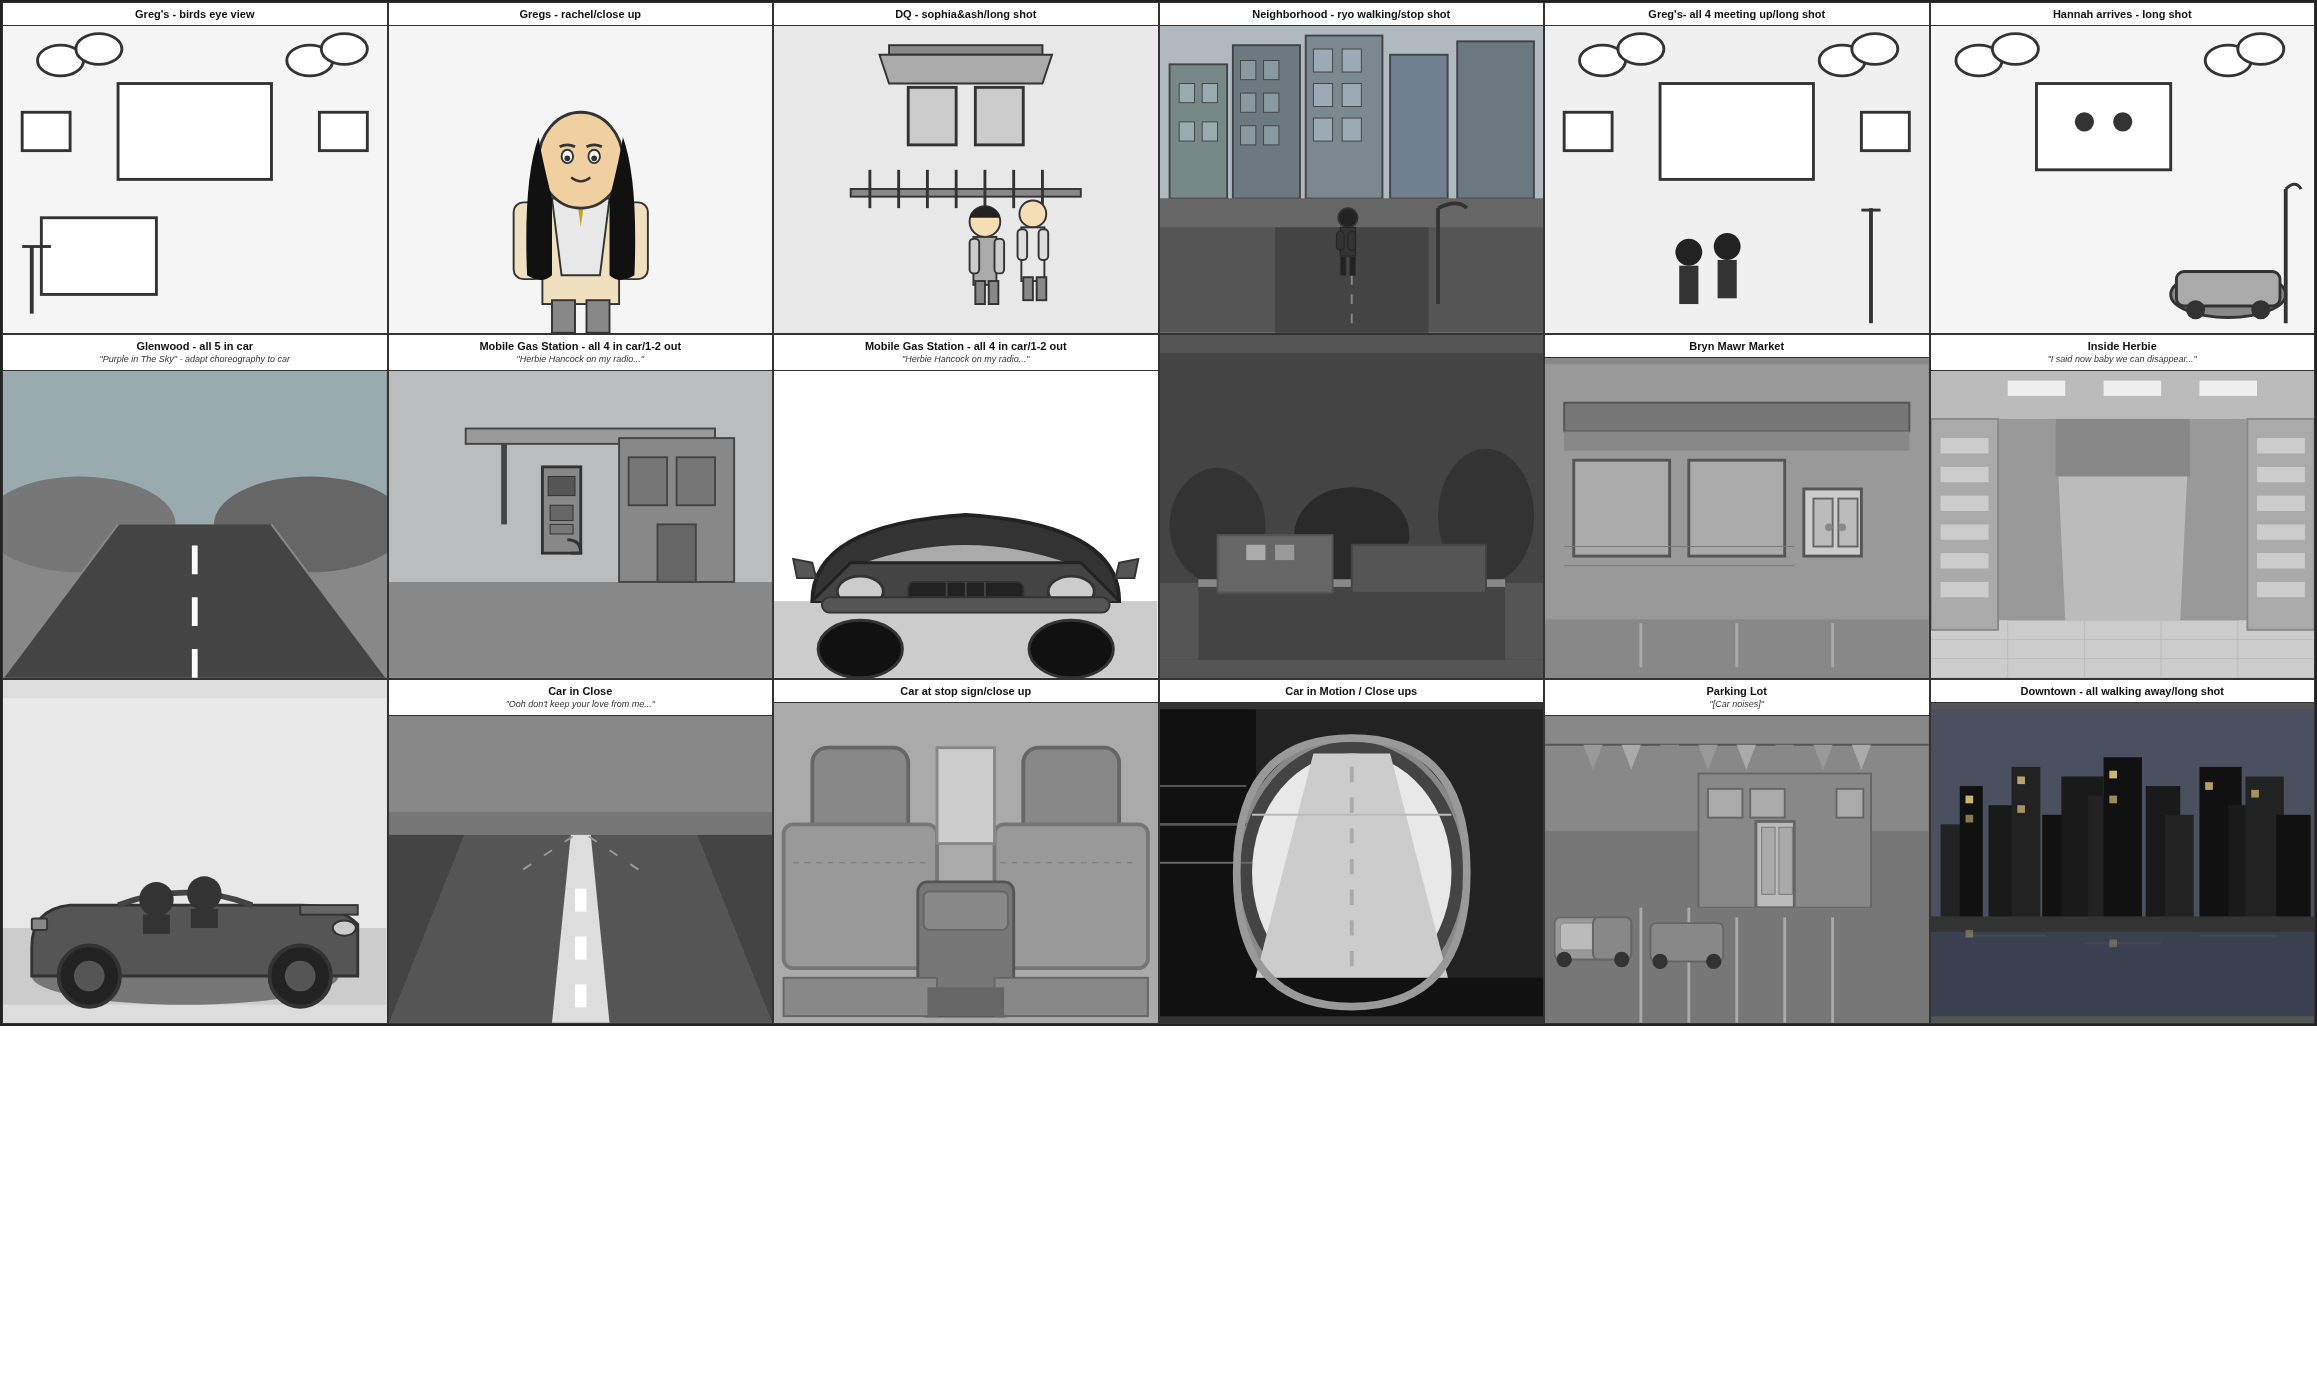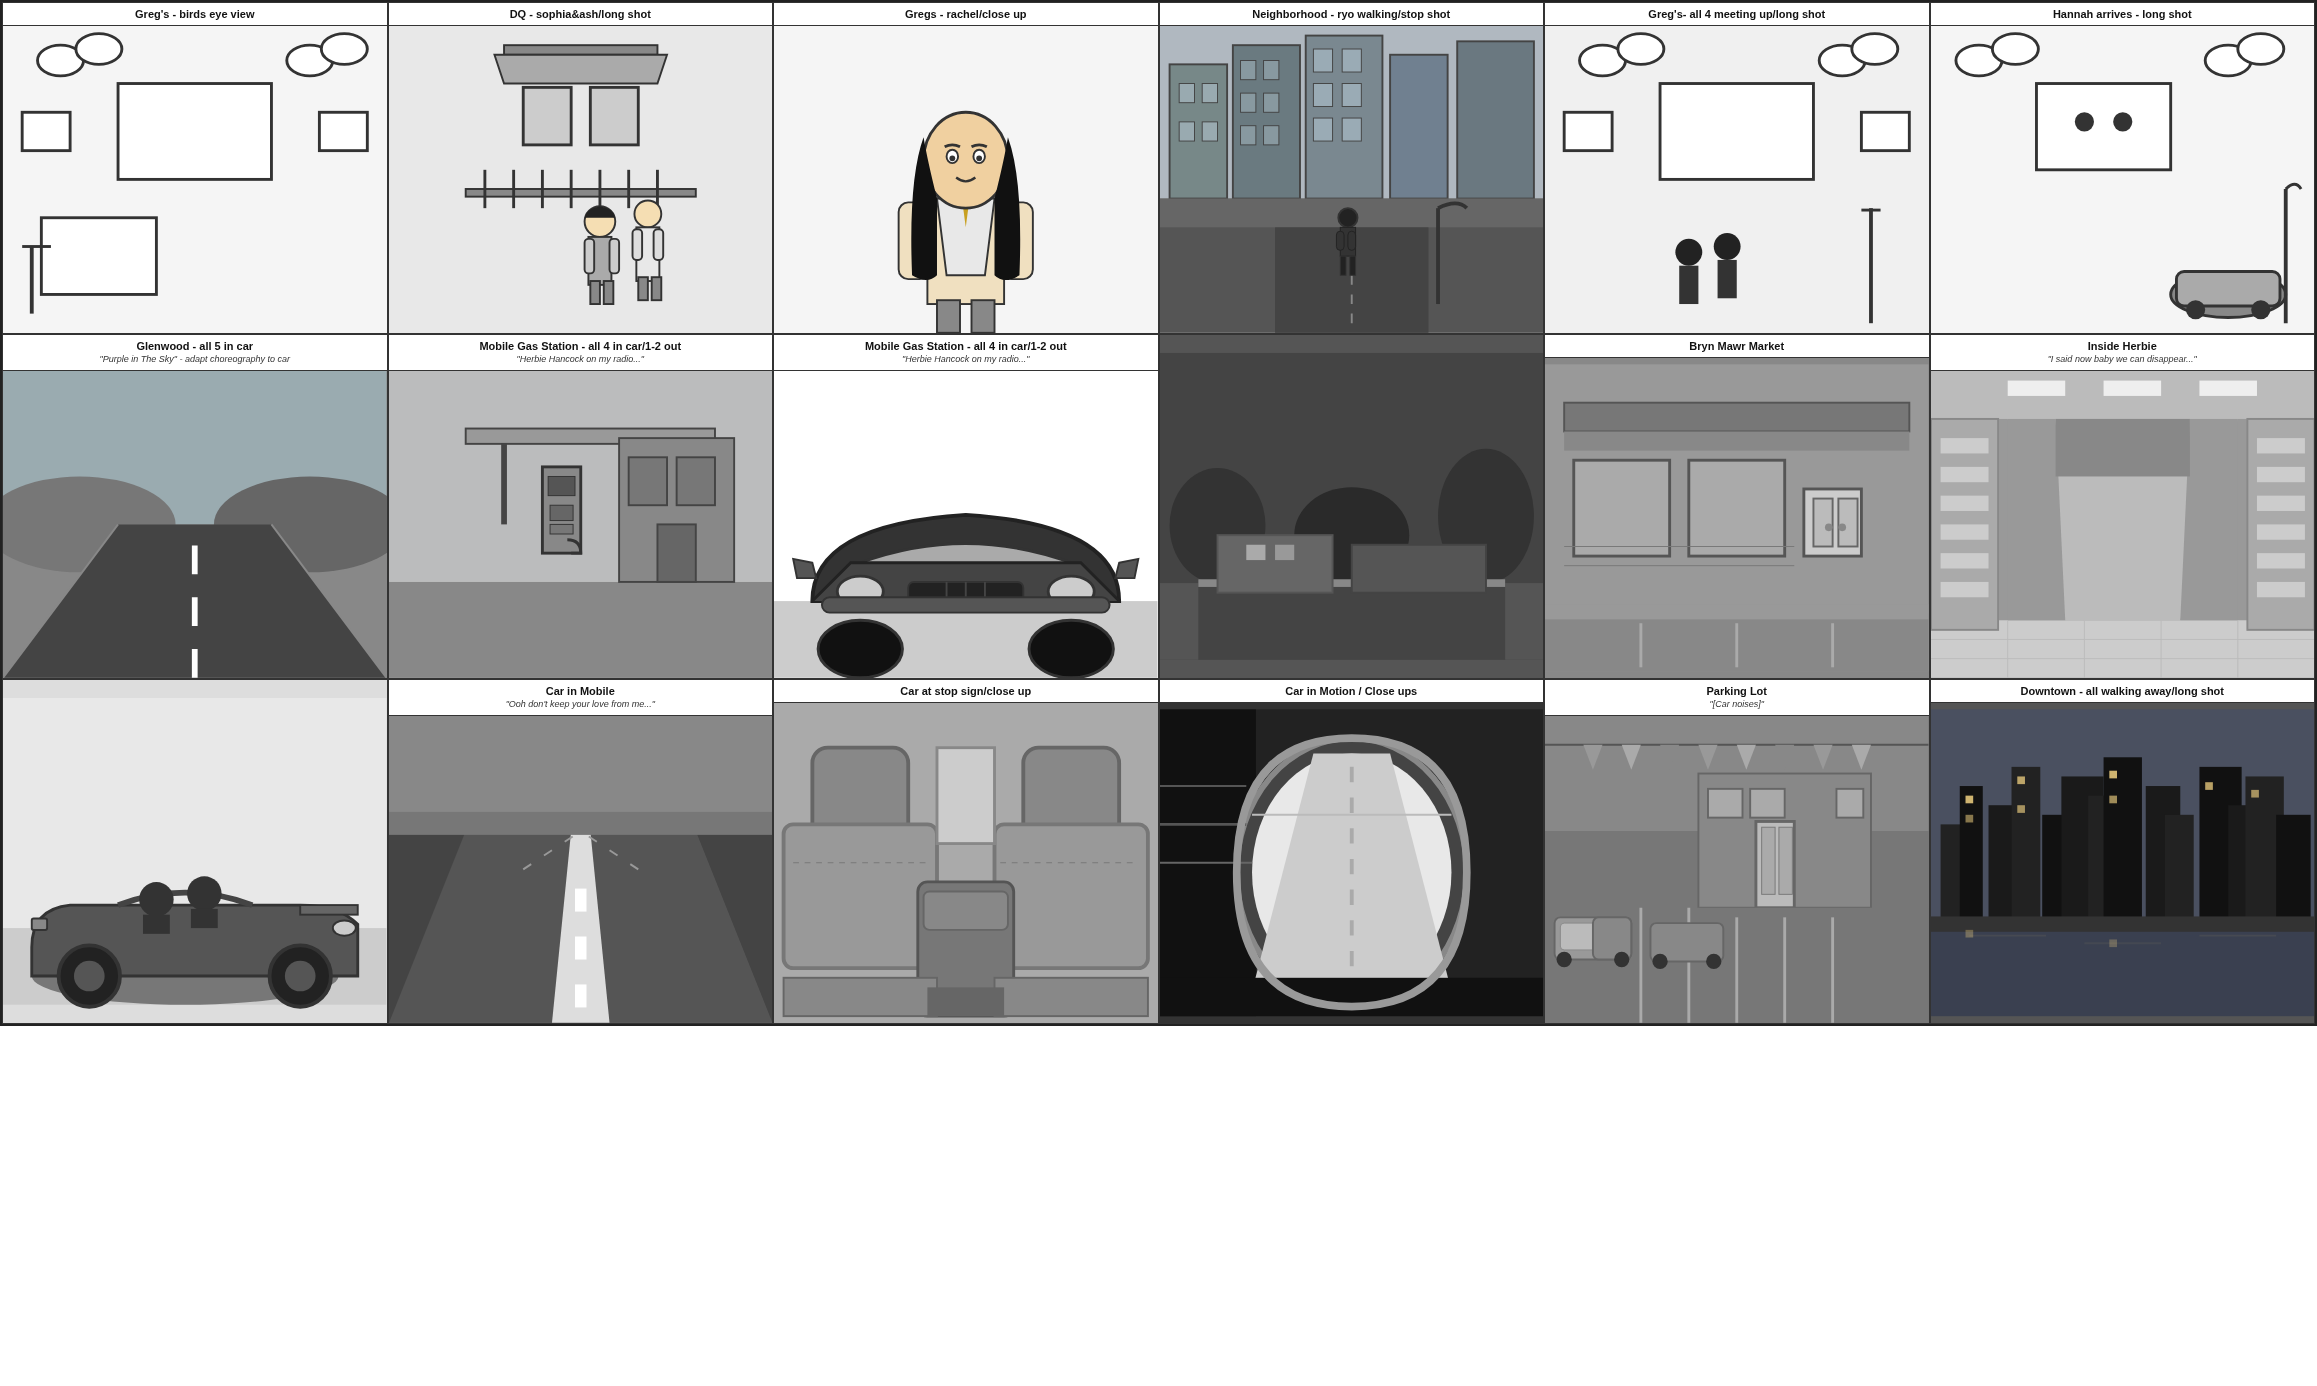--- a/index.html
+++ b/index.html
@@ -138,20 +138,55 @@
         <rect x="20" y="100" width="60" height="40" fill="white" stroke="#333" stroke-width="1.5"></rect>
 
         <line x1="15" y1="150" x2="15" y2="115" stroke="#333" stroke-width="2"></line>
         <line x1="10" y1="115" x2="25" y2="115" stroke="#333" stroke-width="1.5"></line>
       </svg>
     </div>
   </div>
 
   <div class="cell">
     <div class="cell-header">
+      <div class="cell-title">Gregs - rachel/close up</div>
+    </div>
+    <div class="cell-image scene-rachel">
+      <svg viewBox="0 0 200 160" class="scene-svg">
+
+        <rect x="80" y="90" width="40" height="55" fill="#f0e0c0" stroke="#333" stroke-width="1"></rect>
+
+        <polygon points="85,90 115,90 110,130 90,130" fill="#e8e8e8" stroke="#333" stroke-width="1"></polygon>
+        <polygon points="98,90 102,90 100,105" fill="#c8a020" stroke="none"></polygon>
+
+        <rect x="65" y="92" width="16" height="40" fill="#f0e0c0" stroke="#333" stroke-width="1" rx="5"></rect>
+        <rect x="119" y="92" width="16" height="40" fill="#f0e0c0" stroke="#333" stroke-width="1" rx="5"></rect>
+
+        <ellipse cx="100" cy="70" rx="22" ry="25" fill="#f0d0a0" stroke="#333" stroke-width="1.5"></ellipse>
+
+        <path d="M78,58 Q70,80 72,130 Q80,135 85,130 L85,90 Q80,70 78,58Z" fill="#111" stroke="none"></path>
+        <path d="M122,58 Q130,80 128,130 Q120,135 115,130 L115,90 Q120,70 122,58Z" fill="#111" stroke="none"></path>
+
+        <ellipse cx="93" cy="68" rx="3" ry="3.5" fill="#fff" stroke="#333" stroke-width="1"></ellipse>
+        <ellipse cx="107" cy="68" rx="3" ry="3.5" fill="#fff" stroke="#333" stroke-width="1"></ellipse>
+        <circle cx="93" cy="69" r="1.5" fill="#333"></circle>
+        <circle cx="107" cy="69" r="1.5" fill="#333"></circle>
+        <path d="M95,79 Q100,83 105,79" fill="none" stroke="#333" stroke-width="1.2"></path>
+
+        <path d="M89,63 Q93,61 97,63" fill="none" stroke="#333" stroke-width="1.5"></path>
+        <path d="M103,63 Q107,61 111,63" fill="none" stroke="#333" stroke-width="1.5"></path>
+
+        <rect x="85" y="143" width="12" height="17" fill="#888" stroke="#333" stroke-width="1"></rect>
+        <rect x="103" y="143" width="12" height="17" fill="#888" stroke="#333" stroke-width="1"></rect>
+      </svg>
+    </div>
+  </div>
+
+  <div class="cell">
+    <div class="cell-header">
       <div class="cell-title">DQ - sophia&amp;ash/long shot</div>
     </div>
     <div class="cell-image scene-dq">
       <svg viewBox="0 0 200 160" class="scene-svg">
 
         <rect x="60" y="10" width="80" height="5" fill="#888" stroke="#333" stroke-width="1"></rect>
         <path d="M55,15 L145,15 L140,30 L60,30Z" fill="#aaa" stroke="#333" stroke-width="1"></path>
 
         <rect x="70" y="32" width="25" height="30" fill="#ccc" stroke="#333" stroke-width="1.5"></rect>
         <rect x="105" y="32" width="25" height="30" fill="#ccc" stroke="#333" stroke-width="1.5"></rect>
@@ -178,55 +213,20 @@
         <rect x="127" y="106" width="5" height="16" fill="#ddd" stroke="#333" stroke-width="1" rx="2"></rect>
         <rect x="138" y="106" width="5" height="16" fill="#ddd" stroke="#333" stroke-width="1" rx="2"></rect>
         <rect x="130" y="131" width="5" height="12" fill="#888" stroke="#333" stroke-width="1"></rect>
         <rect x="137" y="131" width="5" height="12" fill="#888" stroke="#333" stroke-width="1"></rect>
       </svg>
     </div>
   </div>
 
   <div class="cell">
     <div class="cell-header">
-      <div class="cell-title">Gregs - rachel/close up</div>
-    </div>
-    <div class="cell-image scene-rachel">
-      <svg viewBox="0 0 200 160" class="scene-svg">
-
-        <rect x="80" y="90" width="40" height="55" fill="#f0e0c0" stroke="#333" stroke-width="1"></rect>
-
-        <polygon points="85,90 115,90 110,130 90,130" fill="#e8e8e8" stroke="#333" stroke-width="1"></polygon>
-        <polygon points="98,90 102,90 100,105" fill="#c8a020" stroke="none"></polygon>
-
-        <rect x="65" y="92" width="16" height="40" fill="#f0e0c0" stroke="#333" stroke-width="1" rx="5"></rect>
-        <rect x="119" y="92" width="16" height="40" fill="#f0e0c0" stroke="#333" stroke-width="1" rx="5"></rect>
-
-        <ellipse cx="100" cy="70" rx="22" ry="25" fill="#f0d0a0" stroke="#333" stroke-width="1.5"></ellipse>
-
-        <path d="M78,58 Q70,80 72,130 Q80,135 85,130 L85,90 Q80,70 78,58Z" fill="#111" stroke="none"></path>
-        <path d="M122,58 Q130,80 128,130 Q120,135 115,130 L115,90 Q120,70 122,58Z" fill="#111" stroke="none"></path>
-
-        <ellipse cx="93" cy="68" rx="3" ry="3.5" fill="#fff" stroke="#333" stroke-width="1"></ellipse>
-        <ellipse cx="107" cy="68" rx="3" ry="3.5" fill="#fff" stroke="#333" stroke-width="1"></ellipse>
-        <circle cx="93" cy="69" r="1.5" fill="#333"></circle>
-        <circle cx="107" cy="69" r="1.5" fill="#333"></circle>
-        <path d="M95,79 Q100,83 105,79" fill="none" stroke="#333" stroke-width="1.2"></path>
-
-        <path d="M89,63 Q93,61 97,63" fill="none" stroke="#333" stroke-width="1.5"></path>
-        <path d="M103,63 Q107,61 111,63" fill="none" stroke="#333" stroke-width="1.5"></path>
-
-        <rect x="85" y="143" width="12" height="17" fill="#888" stroke="#333" stroke-width="1"></rect>
-        <rect x="103" y="143" width="12" height="17" fill="#888" stroke="#333" stroke-width="1"></rect>
-      </svg>
-    </div>
-  </div>
-
-  <div class="cell">
-    <div class="cell-header">
       <div class="cell-title">Neighborhood - ryo walking/stop shot</div>
     </div>
     <div class="cell-image scene-neighborhood">
       <svg viewBox="0 0 200 160" class="scene-svg">
 
         <rect x="0" y="0" width="200" height="90" fill="#b0b8c0"></rect>
 
         <rect x="5" y="20" width="30" height="70" fill="#788" stroke="#444" stroke-width="1"></rect>
         <rect x="10" y="30" width="8" height="10" fill="#99aab0" stroke="#444" stroke-width="0.5"></rect>
         <rect x="22" y="30" width="8" height="10" fill="#99aab0" stroke="#444" stroke-width="0.5"></rect>
@@ -553,21 +553,21 @@
 
         <ellipse cx="178" cy="120" rx="6" ry="4" fill="#ccc" stroke="#333" stroke-width="1"></ellipse>
 
         <rect x="15" y="115" width="8" height="6" fill="#888" stroke="#333" stroke-width="1" rx="1"></rect>
       </svg>
     </div>
   </div>
 
   <div class="cell">
     <div class="cell-header">
-      <div class="cell-title">Car in Mobile</div>
+      <div class="cell-title">Car in Close</div>
       <div class="cell-subtitle">"Ooh don't keep your love from me..."</div>
     </div>
     <div class="cell-image scene-car-motion">
       <svg viewBox="0 0 200 160" class="scene-svg">
 
         <rect x="0" y="0" width="200" height="160" fill="#666"></rect>
 
         <rect x="0" y="0" width="200" height="60" fill="#888"></rect>
 
         <polygon points="0,60 200,60 200,160 0,160" fill="#555"></polygon>

